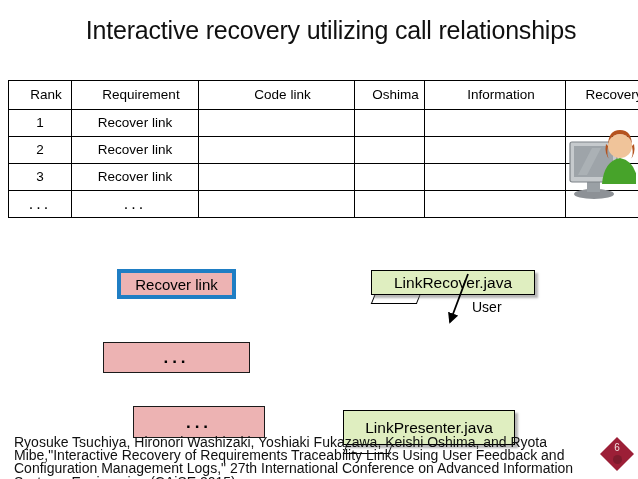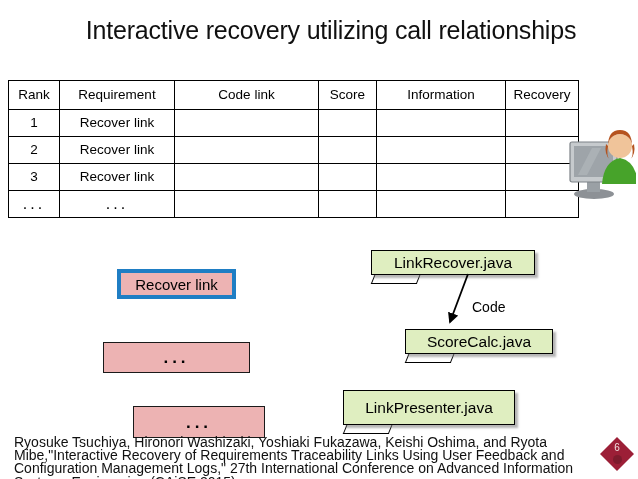--- a/index.html
+++ b/index.html
@@ -43,21 +43,21 @@
   }
   #rank-table td, #rank-table th {
     border: 1.4px solid #000000;
     height: 26px;
     text-align: center;
     vertical-align: middle;
     font-weight: 400;
     padding: 0;
     line-height: 1;
   }
-  #rank-table th { height: 28px; }
+  #rank-table th { height: 28px; padding-left: 12px; }
   .col-rank   { width: 50px; }
   .col-req    { width: 114px; margin-top: 41px; }
   .col-code   { width: 143px; }
   .col-score  { width: 57px; }
   .col-recom  { width: 128px; }
   .col-corr   { width: 72px; }
   .dots-cell {
     letter-spacing: 3px;
     font-size: 16px;
     font-weight: 700;
@@ -95,20 +95,21 @@
     line-height: 1;
   }
   #req-box-recover { left: 117px; top: 269px; width: 119px; height: 30px; }
   #req-box-dots-1  { left: 103px; top: 342px; width: 147px; height: 31px; }
   #req-box-dots-2  { left: 133px; top: 406px; width: 132px; height: 32px; }
 
   
   .code-box {
     position: absolute;
     box-sizing: border-box;
+    margin-top: 20px;
   }
   .code-box .body {
     position: absolute;
     left: 0; top: 0;
     width: 100%;
     height: 100%;
     background: #dfeec0;
     border: 1.5px solid #000000;
     box-sizing: border-box;
     display: flex;
@@ -206,21 +207,21 @@
 <div id="slide">
 
   <div id="slide-title">Interactive recovery utilizing call relationships</div>
 
   <table id="rank-table">
     <thead>
       <tr>
         <th class="col-rank">Rank</th>
         <th class="col-req">Requirement</th>
         <th class="col-code">Code link</th>
-        <th class="col-score">Score</th>
+        <th class="col-score">Oshima</th>
         <th class="col-recom">Information</th>
         <th class="col-corr">Recovery</th>
       </tr>
     </thead>
     <tbody>
       <tr>
         <td>1</td>
         <td>Recover link</td>
         <td></td>
         <td></td>
@@ -279,39 +280,35 @@
   <div id="req-box-dots-1" class="req-box">
     <span class="req-dots">...</span>
   </div>
   <div id="req-box-dots-2" class="req-box">
     <span class="req-dots">...</span>
   </div>
 
   <div id="code-box-linkrecover" class="code-box">
     <div class="fold"></div>
     <div class="body">LinkRecover.java</div>
-  </div>
-  <div id="code-box-scorecalc" class="code-box">
-    <div class="fold"></div>
-    <div class="body">ScoreCalc.java</div>
   </div>
   <div id="code-box-linkpresenter" class="code-box">
     <div class="fold"></div>
     <div class="body">LinkPresenter.java</div>
   </div>
 
   <svg id="call-arrow" viewBox="0 0 70 60">
     <defs>
       <marker id="arrowhead" markerWidth="8" markerHeight="8" refX="5" refY="3" orient="auto">
         <path d="M0,0 L6,3 L0,6 Z" fill="#000000"></path>
       </marker>
     </defs>
     <line x1="28" y1="2" x2="10" y2="50" stroke="#000000" stroke-width="1.8" marker-end="url(#arrowhead)"></line>
   </svg>
-  <div id="call-label">Code</div>
+  <div id="call-label">User</div>
 
   <div id="citation">Ryosuke Tsuchiya, Hironori Washizaki, Yoshiaki Fukazawa, Keishi Oshima, and Ryota Mibe,"Interactive Recovery of Requirements Traceability Links Using User Feedback and Configuration Management Logs," 27th International Conference on Advanced Information Systems Engineering (CAiSE 2015)</div>
 
   <div id="slide-number">
     <div class="diamond"></div>
     <div class="num">6</div>
     <div class="seal"></div>
   </div>
 
 </div>

